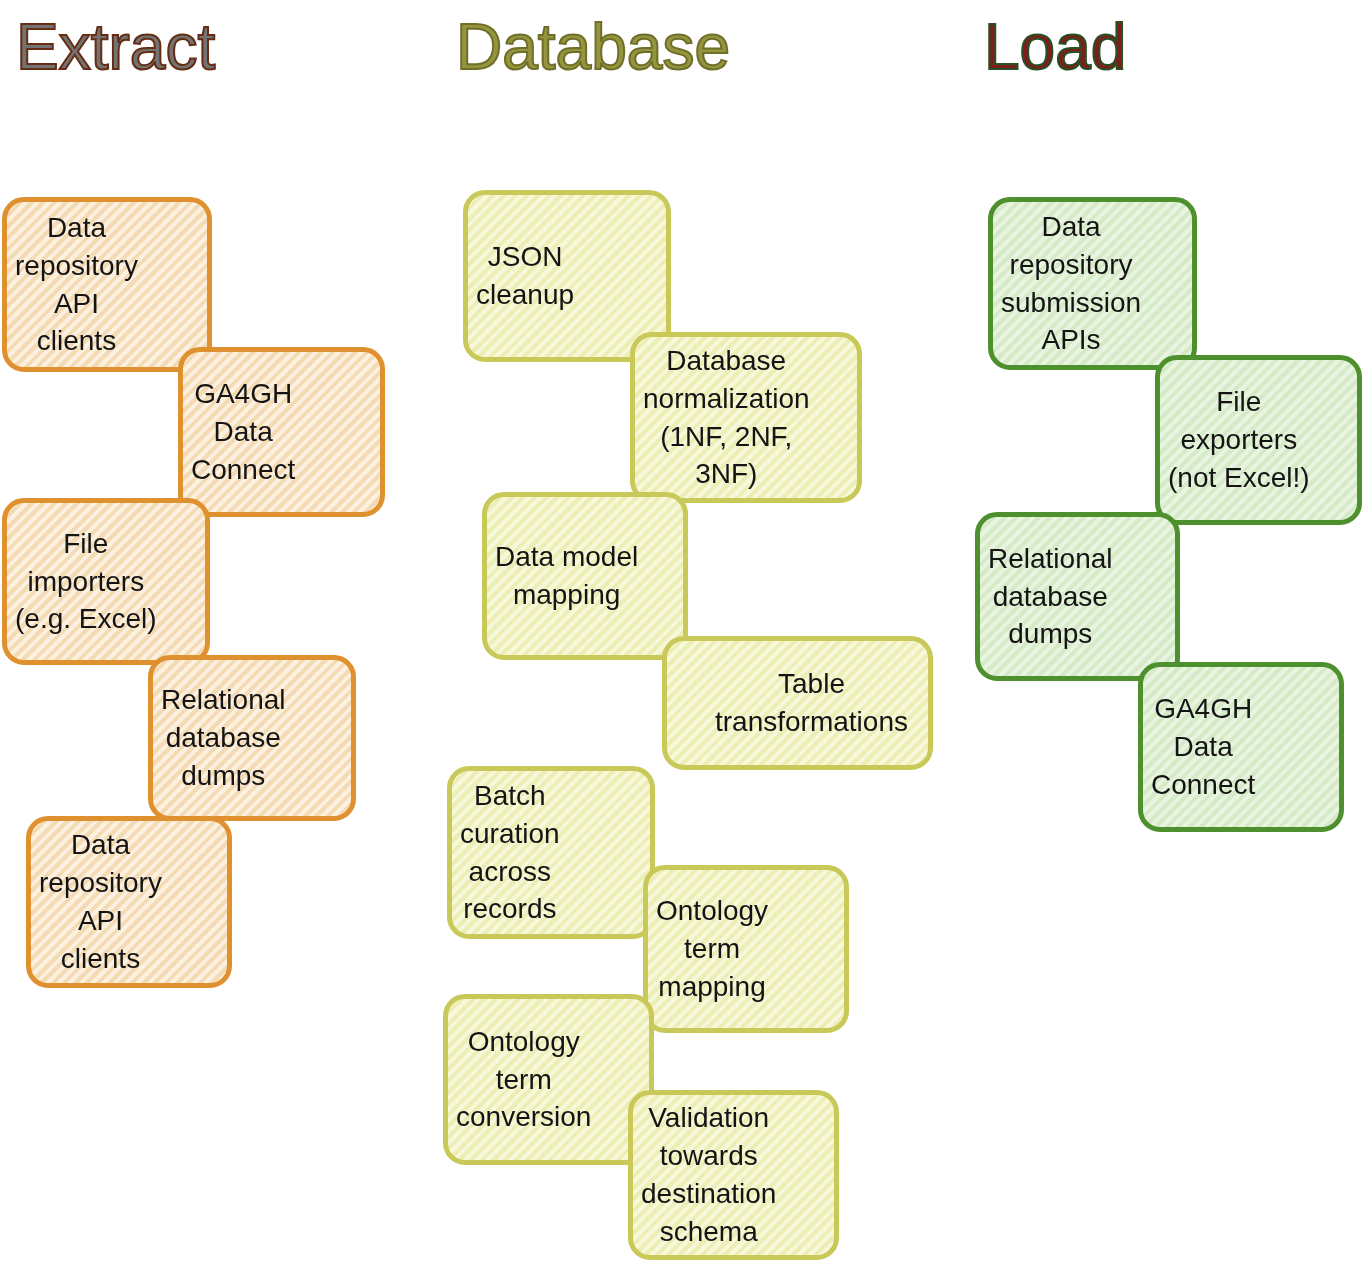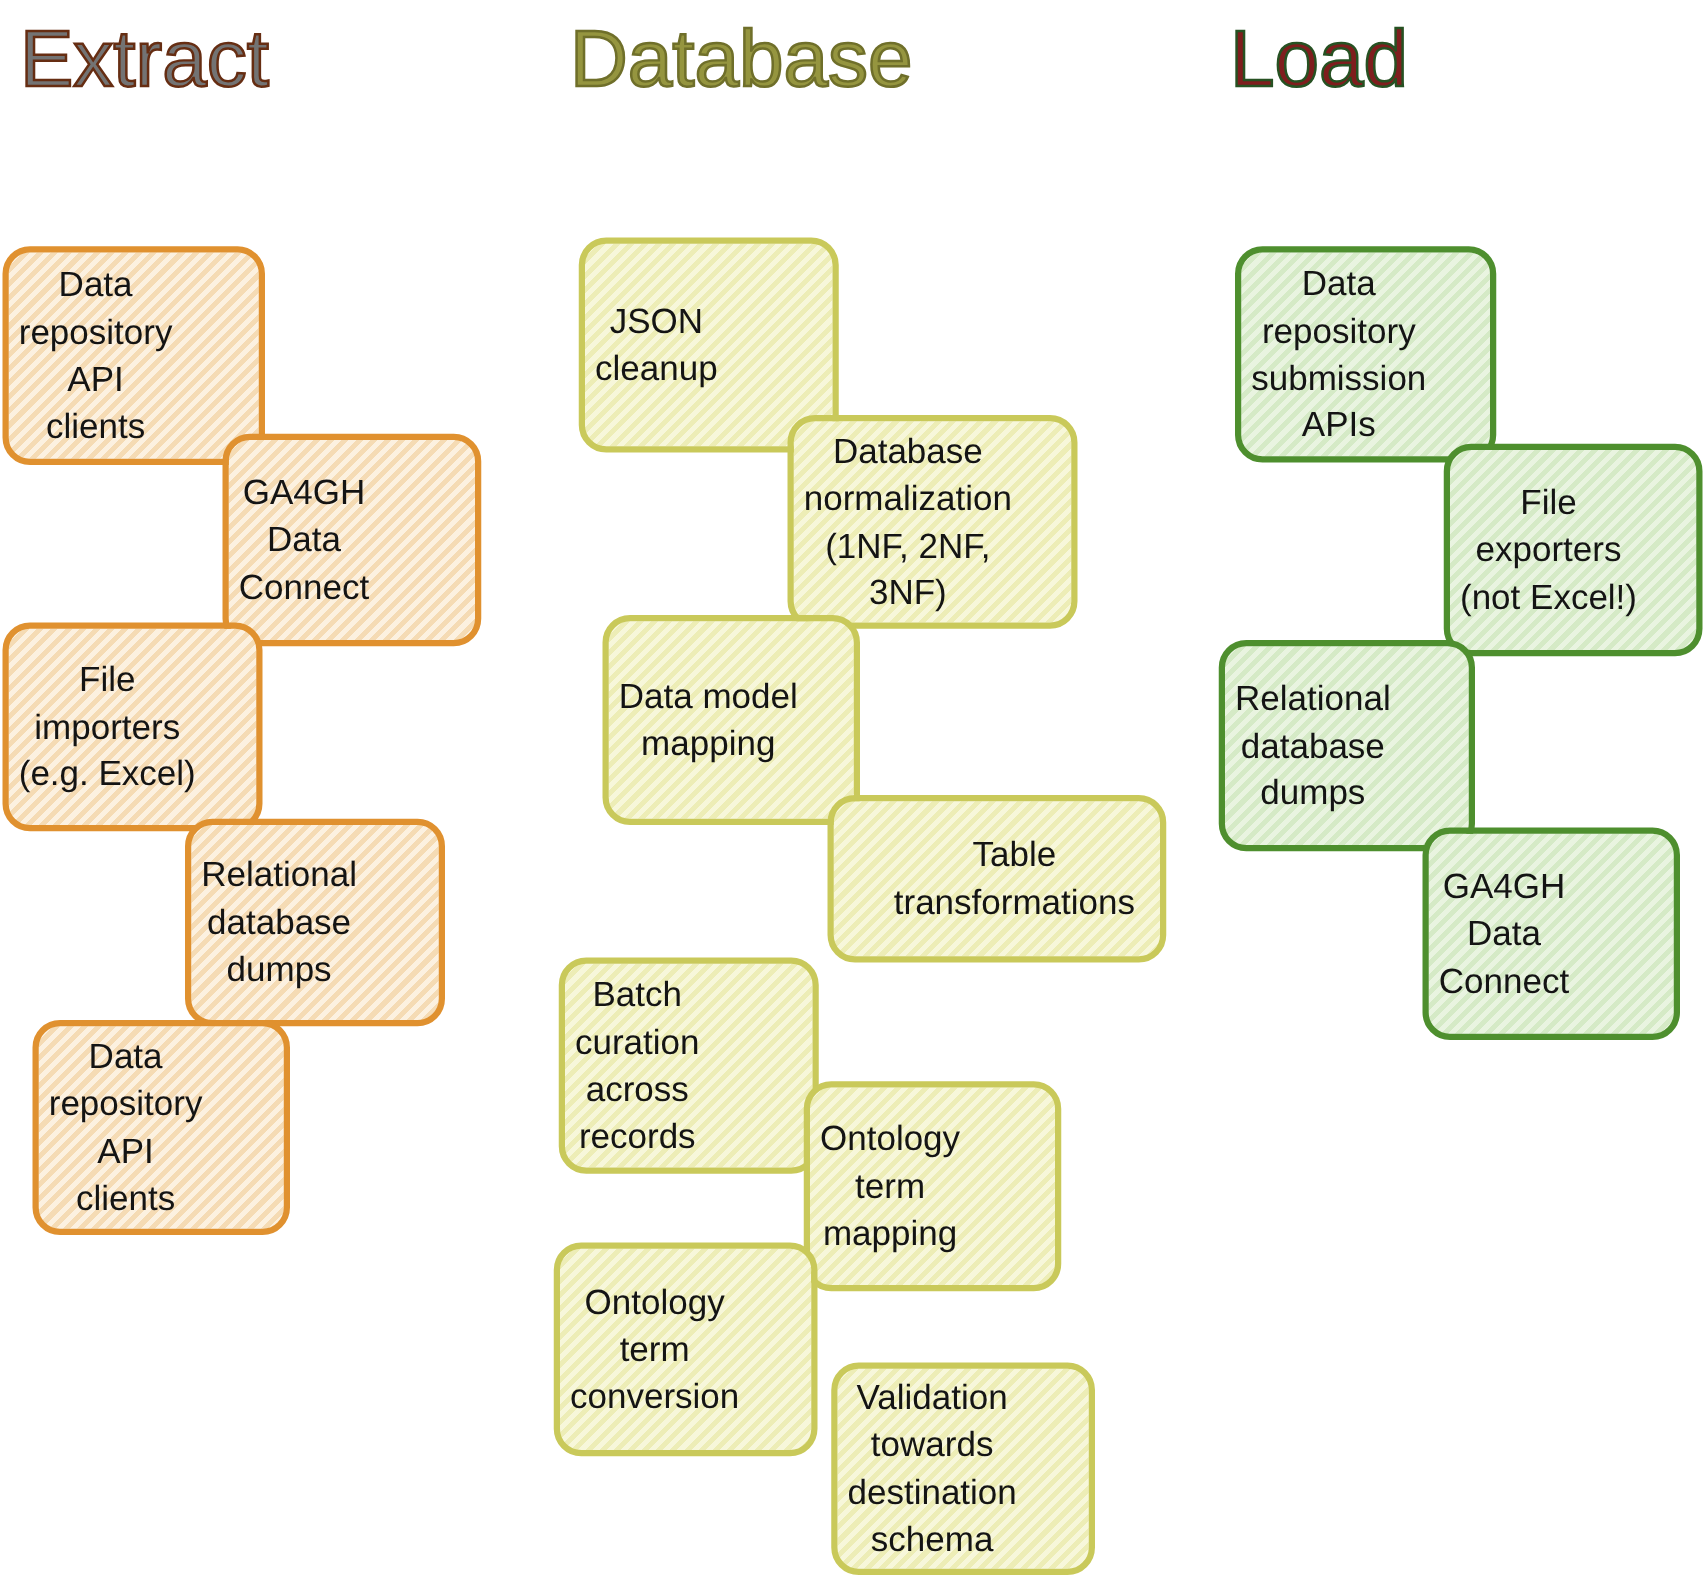--- a/index.html
+++ b/index.html
@@ -67,21 +67,21 @@
   #e4{left:148px;top:655px;width:208px;height:166px;}
   #e5{left:26px;top:816px;width:206px;height:172px;}
   
   #t1{left:463px;top:190px;width:208px;height:172px;}
   #t2{left:630px;top:332px;width:232px;height:171px;}
   #t3{left:482px;top:492px;width:206px;height:168px;}
   #t4{left:662px;top:636px;width:271px;height:134px;padding-left:48px;}
   #t5{left:447px;top:742px;width:208px;height:173px;margin-top:24px;}
   #t6{left:643px;top:865px;width:206px;height:168px;}
   #t7{left:443px;top:994px;width:211px;height:171px;}
-  #t8{left:665px;top:1090px;width:211px;height:170px;}
+  #t8{left:628px;top:1090px;width:211px;height:170px;}
   
   #l1{left:988px;top:197px;width:209px;height:173px;}
   #l2{left:1155px;top:355px;width:207px;height:170px;}
   #l3{left:975px;top:512px;width:205px;height:169px;}
   #l4{left:1138px;top:662px;width:206px;height:170px;}
 </style>
 </head>
 <body>
 
 <div id="canvas">

